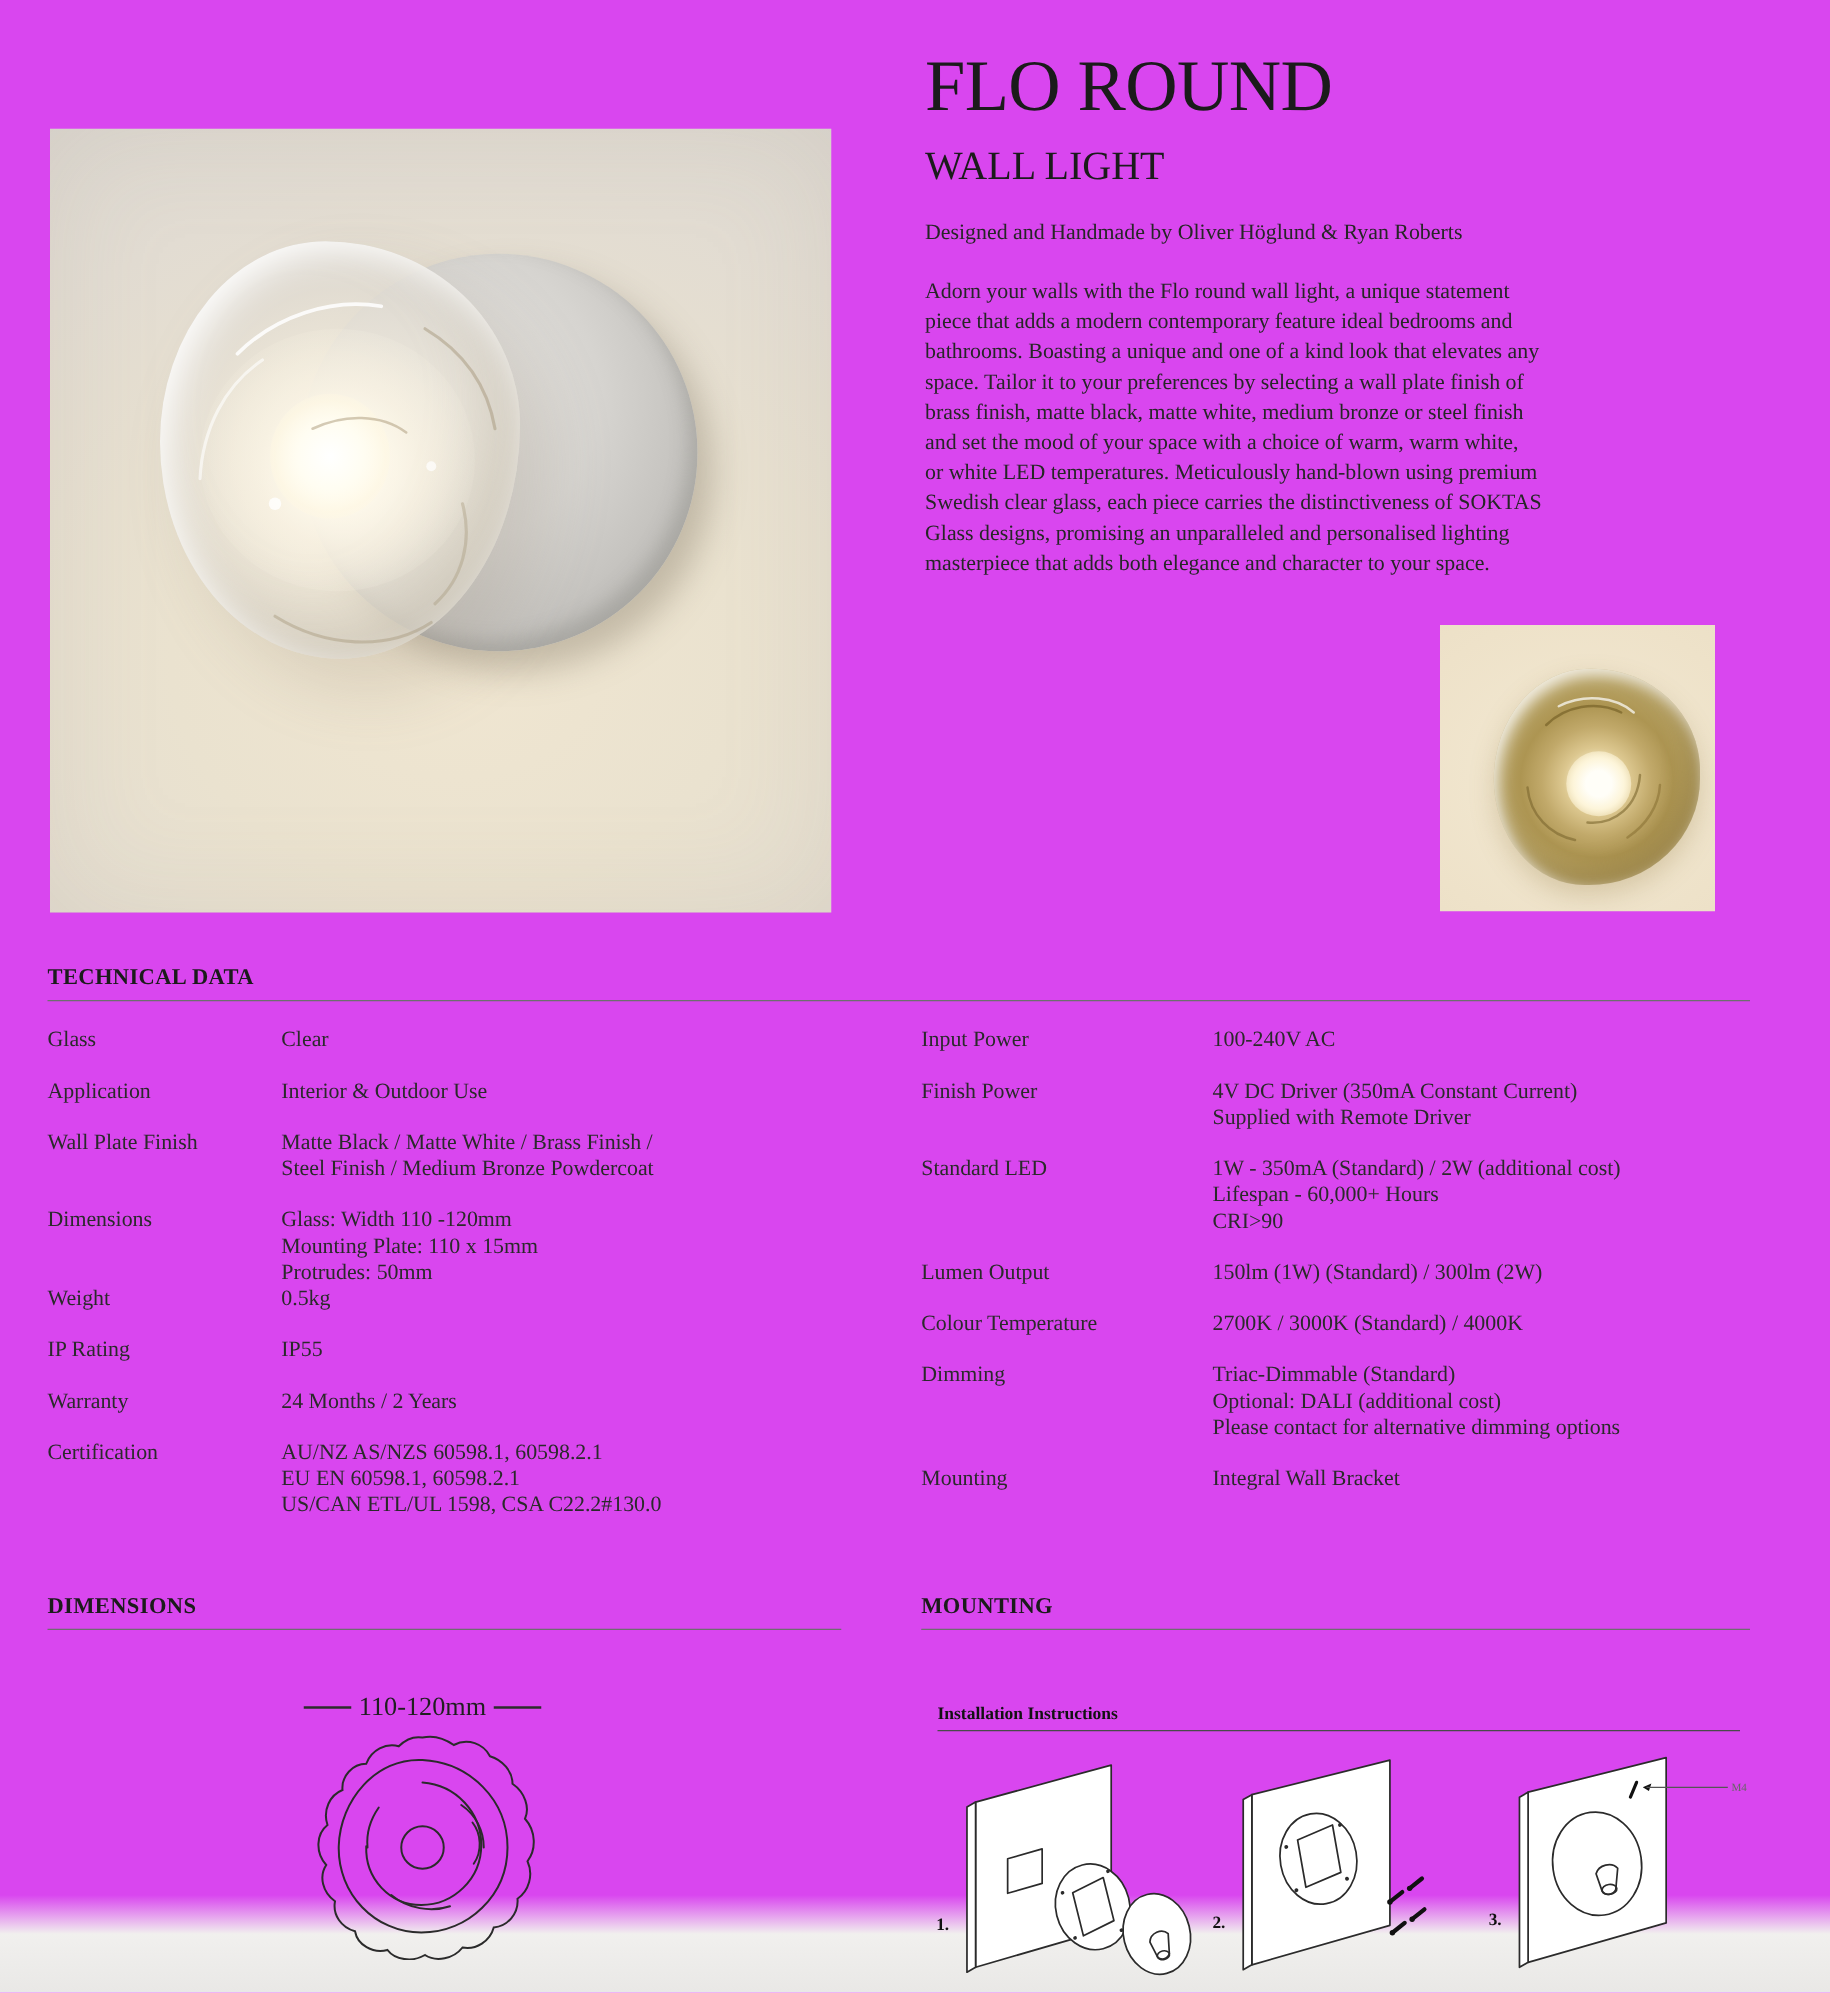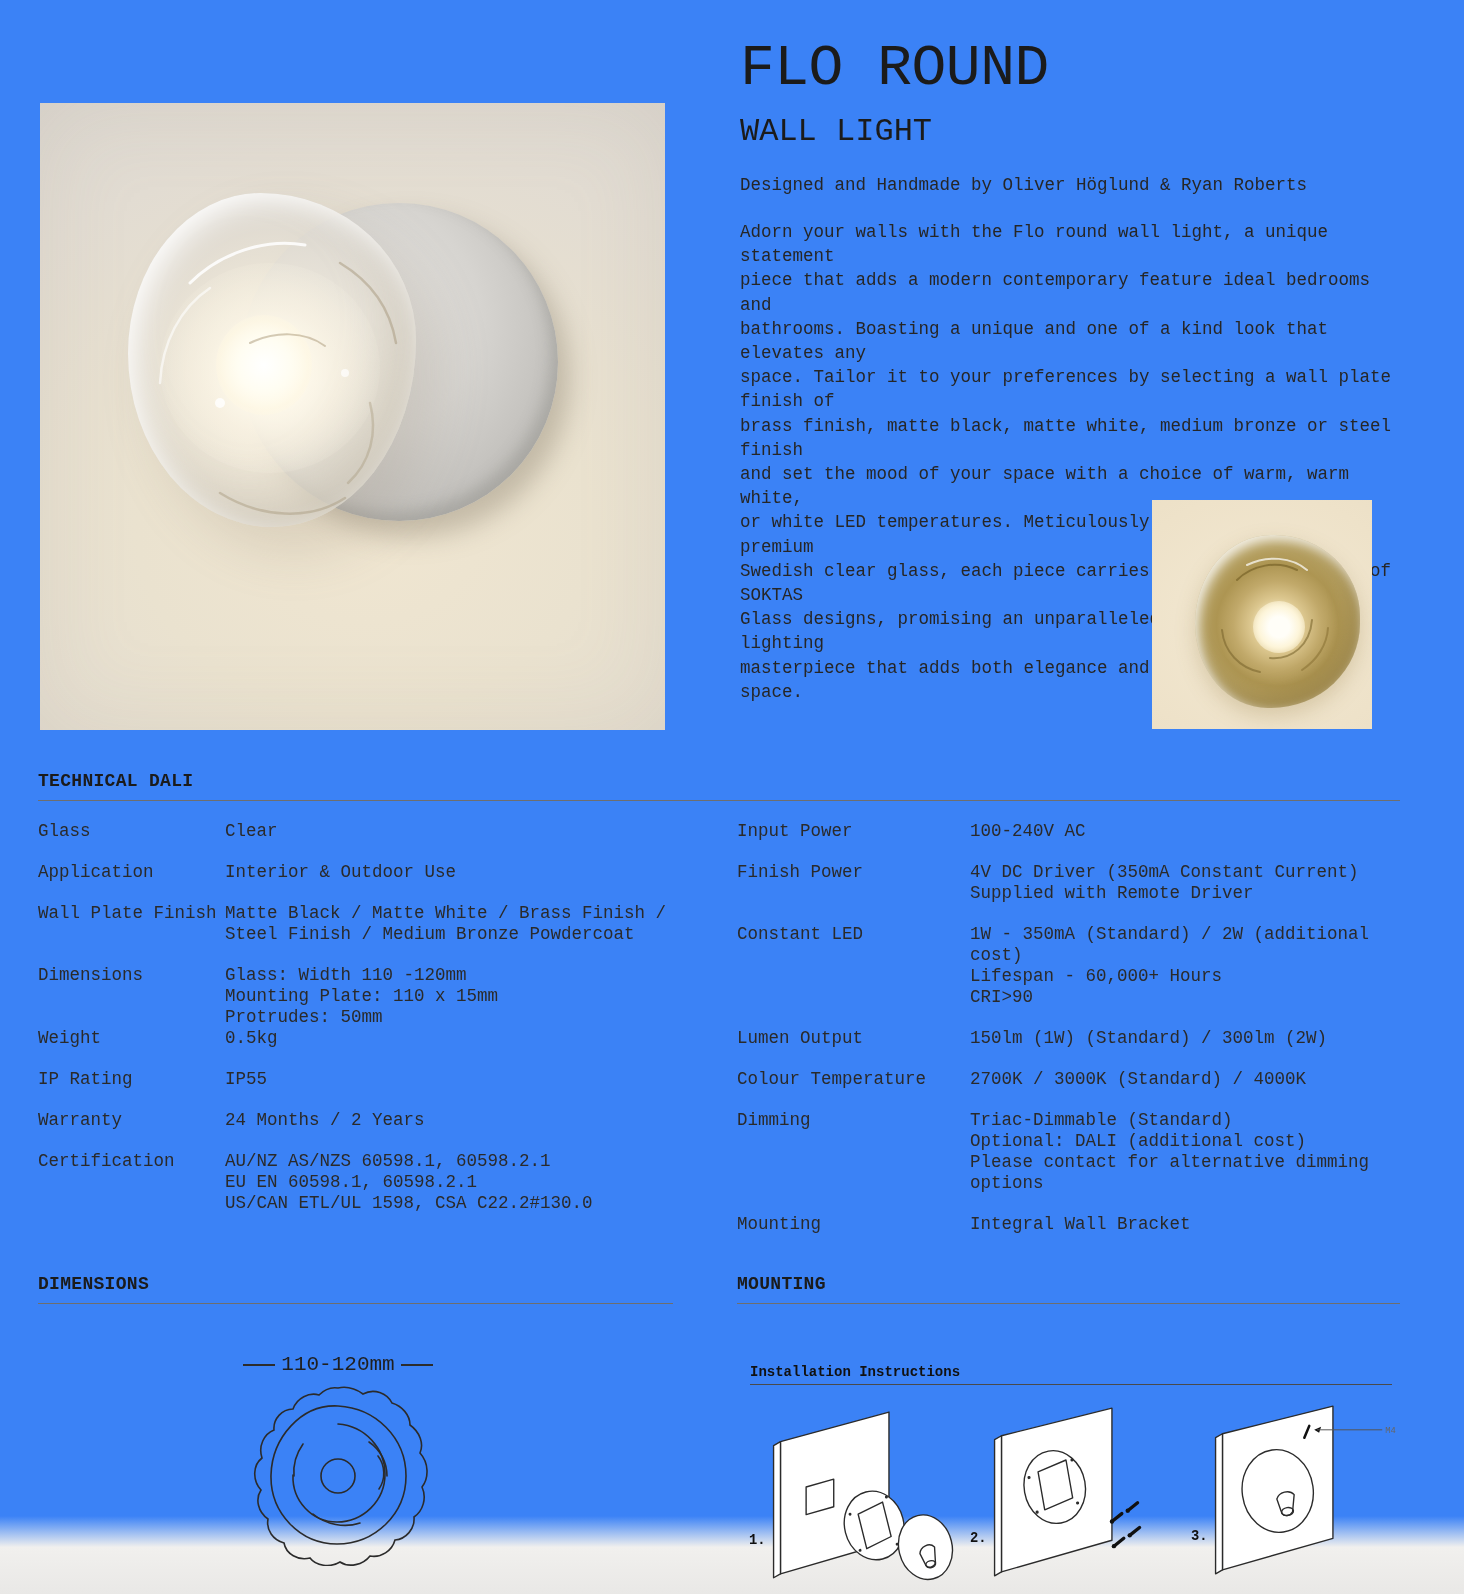--- a/index.html
+++ b/index.html
@@ -1,17 +1,17 @@
 <!DOCTYPE html>
 <html><head>
 <meta charset="utf-8">
 <style>
   html,body{margin:0;padding:0;background:#ffffff;}
-  .page{position:relative;width:1464px;height:1594px;background:#3b82f6;overflow:hidden;
-        font-family:Liberation Mono, monospace;color:#282828;}
+  .page{position:relative;width:1464px;height:1594px;background:#d946ef;overflow:hidden;
+        font-family:Liberation Serif, serif;color:#282828;}
 
   
   .bottom-band{position:absolute;left:0;right:0;bottom:0;height:78px;
     background:linear-gradient(180deg,rgba(240,239,237,0) 0%,#f1f0ee 40%,#e9e8e6 100%);}
 
   
   .main-image{position:absolute;left:40px;top:103px;width:625px;height:627px;overflow:hidden;
     background:radial-gradient(130% 105% at 52% 68%,#f0e6d1 0%,#eae2cf 28%,#e2dcd2 58%,#dbd7d1 82%,#d8d5d0 100%);
     box-shadow:inset 0 0 90px rgba(165,155,138,.16);}
   .plate{position:absolute;left:200px;top:100px;width:318px;height:318px;border-radius:50%;
@@ -123,21 +123,21 @@
     <svg class="swirls" width="220" height="229" viewBox="0 0 220 229">
       <path d="M85,80 C100,65 125,60 145,70" fill="none" stroke="rgba(105,85,30,.55)" stroke-width="2" stroke-linecap="round"></path>
       <path d="M160,120 C158,145 140,160 118,158" fill="none" stroke="rgba(105,85,30,.5)" stroke-width="2" stroke-linecap="round"></path>
       <path d="M70,130 C72,152 88,168 108,172" fill="none" stroke="rgba(105,85,30,.45)" stroke-width="2" stroke-linecap="round"></path>
       <path d="M150,170 C165,160 175,145 176,128" fill="none" stroke="rgba(125,100,40,.45)" stroke-width="2" stroke-linecap="round"></path>
       <path d="M95,65 C115,55 140,57 155,70" fill="none" stroke="rgba(255,255,255,.7)" stroke-width="2" stroke-linecap="round"></path>
     </svg>
   </div>
 
   <div class="section tech">
-    <div class="sec-head">TECHNICAL DALI</div>
+    <div class="sec-head">TECHNICAL DATA</div>
     <div class="sec-rule"></div>
     <div class="tech-cols">
       <div class="tcol-left">
         <div class="trow">
             <div class="tlabel">Glass</div>
             <div class="tval">Clear</div>
           </div>
         <div class="trow">
             <div class="tlabel">Application</div>
             <div class="tval">Interior &amp; Outdoor Use</div>
@@ -176,21 +176,21 @@
         <div class="trow">
             <div class="tlabel">Input Power</div>
             <div class="tval">100-240V AC</div>
           </div>
         <div class="trow">
             <div class="tlabel">Finish Power</div>
             <div class="tval">4V DC Driver (350mA Constant Current)
 Supplied with Remote Driver</div>
           </div>
         <div class="trow">
-            <div class="tlabel">Constant LED</div>
+            <div class="tlabel">Standard LED</div>
             <div class="tval">1W - 350mA (Standard) / 2W (additional cost)
 Lifespan - 60,000+ Hours
 CRI&gt;90</div>
           </div>
         <div class="trow">
             <div class="tlabel">Lumen Output</div>
             <div class="tval">150lm (1W) (Standard) / 300lm (2W)</div>
           </div>
         <div class="trow">
             <div class="tlabel">Colour Temperature</div>

